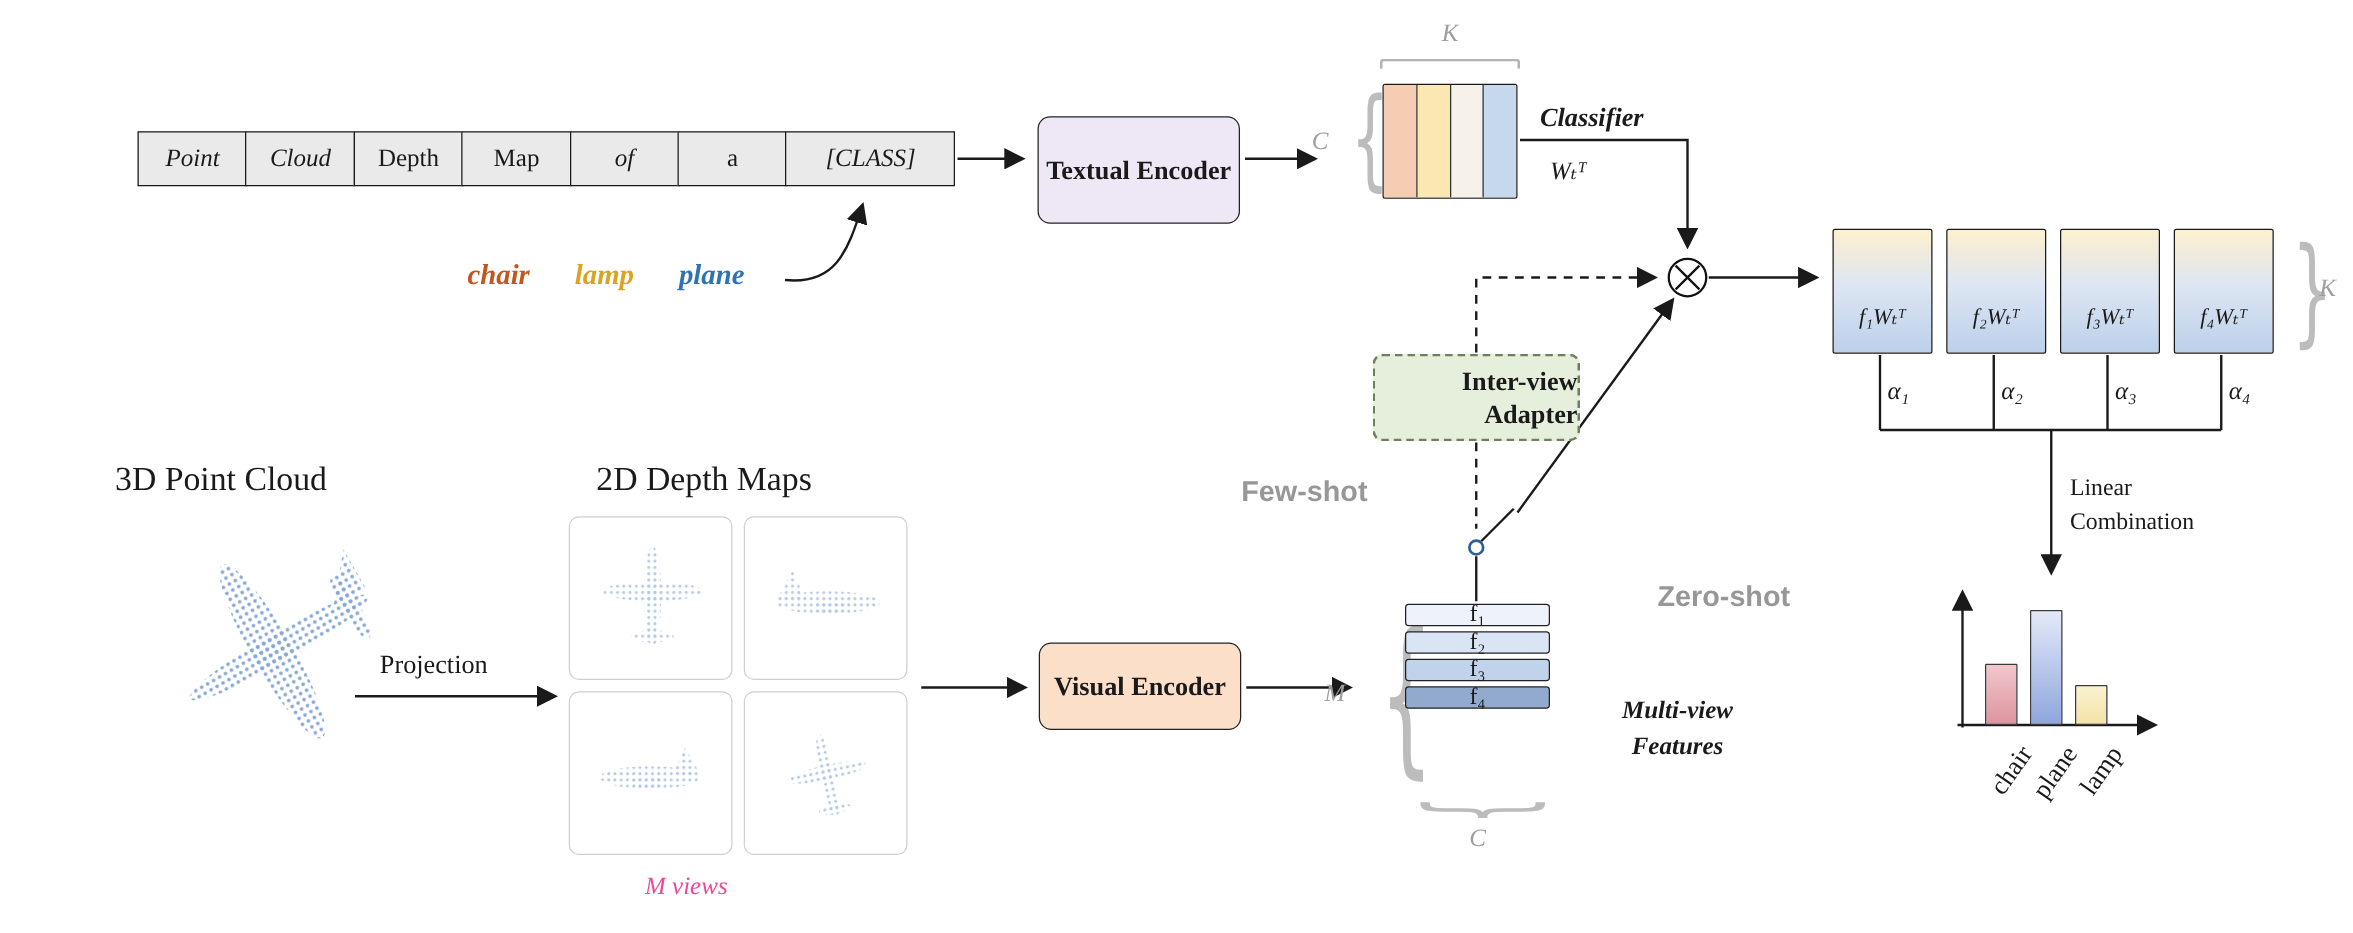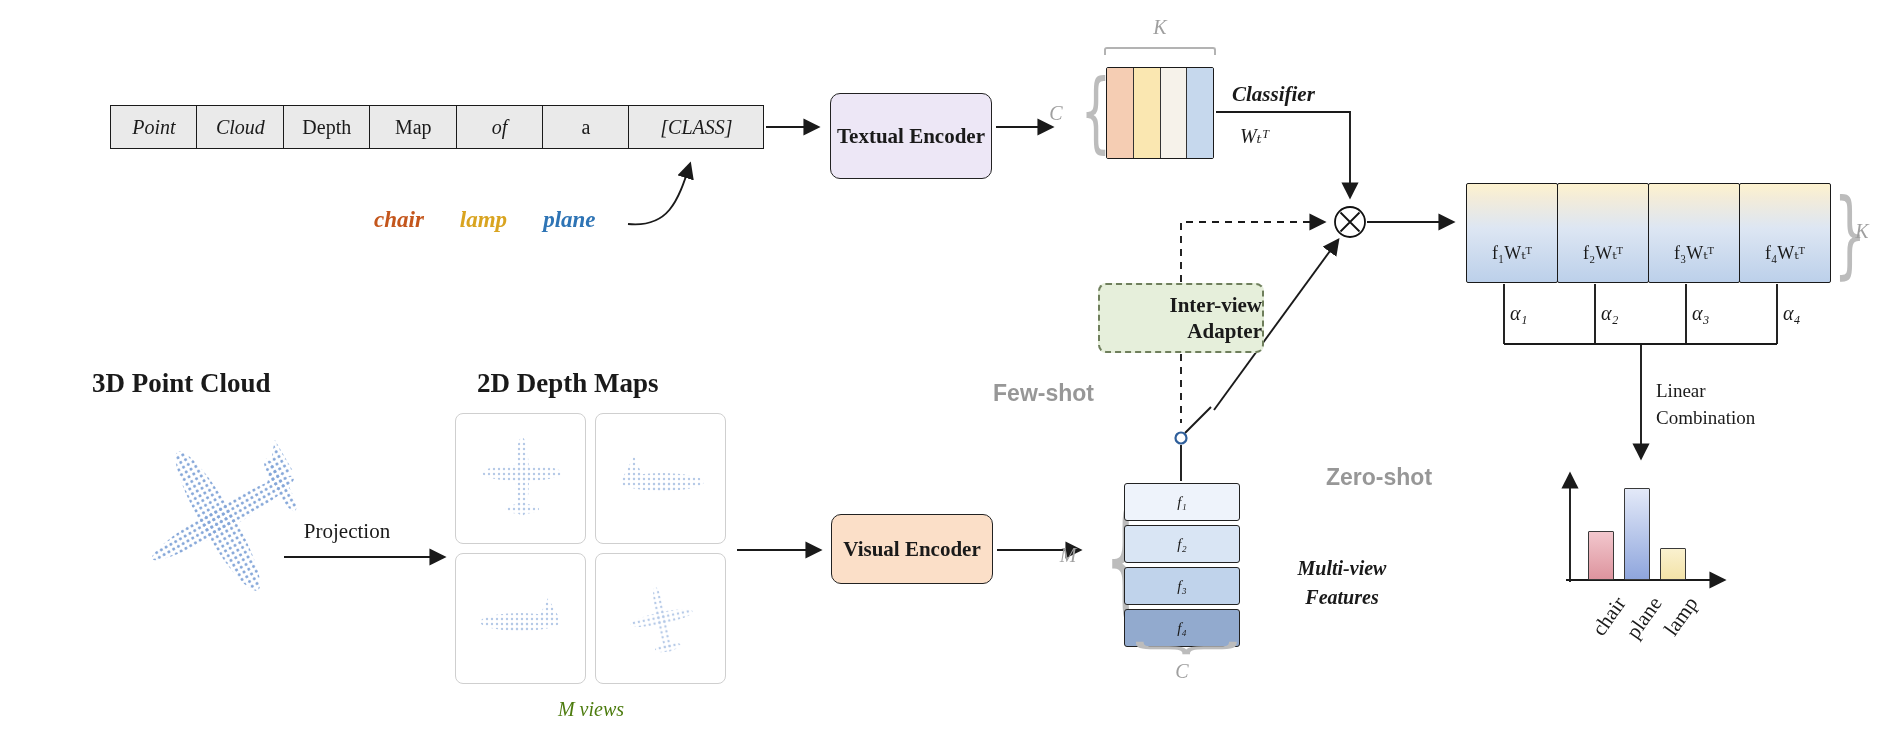--- a/index.html
+++ b/index.html
@@ -31,45 +31,45 @@
   .s1{background:#f5cdb3}.s2{background:#fae7b1}.s3{background:#f6f2ea}.s4{background:#c6d8ed}
   .k-bracket{border-top:2px solid #b3b3b3;border-left:2px solid #b3b3b3;border-right:2px solid #b3b3b3;
              border-radius:3px 3px 0 0}
   
   .gray-l{font-size:20px;font-style:italic;color:#9f9f9f;text-align:center}
   .brace{color:#bcbcbc;font-family:"DejaVu Sans",sans-serif;font-weight:400;user-select:none}
   
   .ital-lbl{font-size:21px;font-style:italic;font-weight:600}
   .plain-it{font-size:20px;font-style:italic}
   .mode{font-family:"Liberation Sans","DejaVu Sans",sans-serif;font-weight:bold;font-size:23px;color:#979797}
-  .h1{font-size:27px;font-weight:bold}
+  .h1{font-size:27px;font-weight:normal}
   .proj-lbl{font-size:21px;text-align:center}
   
-  .frow{height:38px;margin-bottom:4px;display:flex;align-items:center;justify-content:center;
-        font-size:15px;font-style:italic;border:1.5px solid #222;border-radius:3px}
+  .frow{height:18px;margin-bottom:4px;display:flex;align-items:center;justify-content:center;
+        font-size:19px;border:1.5px solid #222;border-radius:3px}
   .frow:last-child{margin-bottom:0}
   .f1{background:#eef3fb}.f2{background:#d9e5f4}.f3{background:#c0d3eb}.f4{background:#92aace}
   .feat-caption{font-size:20px;font-style:italic;font-weight:600;text-align:center;line-height:1.45}
   
   .pred-title{font-size:21px;font-style:italic;font-weight:600;text-align:center}
-  .pbox{width:92px;height:100px;border:1.6px solid #1a1a1a;border-radius:2px;display:flex;
-        align-items:center;justify-content:center;padding-top:40px;font-size:18px;
+  .pbox{width:80px;height:100px;border:1.6px solid #1a1a1a;border-radius:2px;display:flex;
+        align-items:center;justify-content:center;padding-top:40px;font-size:18px;font-style:italic;
         background:linear-gradient(180deg,#fdf2cf 0%,#f3ecd9 14%,#dde6f3 45%,#bcd0ea 100%)}
   .alpha{font-size:20px;font-style:italic}
   .combine-lbl{font-size:19px;line-height:1.4}
   
   .cbar{position:absolute;bottom:0;width:26px;border:1.5px solid #3a3a3a;border-radius:1px}
   .bar-0{background:linear-gradient(180deg,#f2c7cd,#dd949e)}
   .bar-1{background:linear-gradient(180deg,#e3e9f8,#8fa6dd)}
   .bar-2{background:linear-gradient(180deg,#faf1cf,#f3e3a8)}
   .cat-lbl{font-size:21px;text-align:right;transform:rotate(-55deg);transform-origin:100% 0}
   
   .dm-grid{display:grid;grid-template-columns:131px 131px;grid-template-rows:131px 131px;gap:9px}
   .dm-panel{border:1.5px solid #cfcfcf;border-radius:8px;background:#fff;overflow:hidden}
-  .views-lbl{font-size:20px;font-style:italic;color:#4d7c0f;text-align:center}
+  .views-lbl{font-size:20px;font-style:italic;color:#ec4899;text-align:left}
 </style>
 </head>
 <body>
 
 <div class="canvas">
 
   <svg class="wires" width="1882" height="746" viewBox="0 0 1882 746">
     <defs>
       <marker id="ah" viewBox="0 0 10 10" refX="8.5" refY="5" markerWidth="9" markerHeight="9" orient="auto-start-reverse">
         <path d="M0,0 L10,5 L0,10 z" fill="#1a1a1a"></path>

